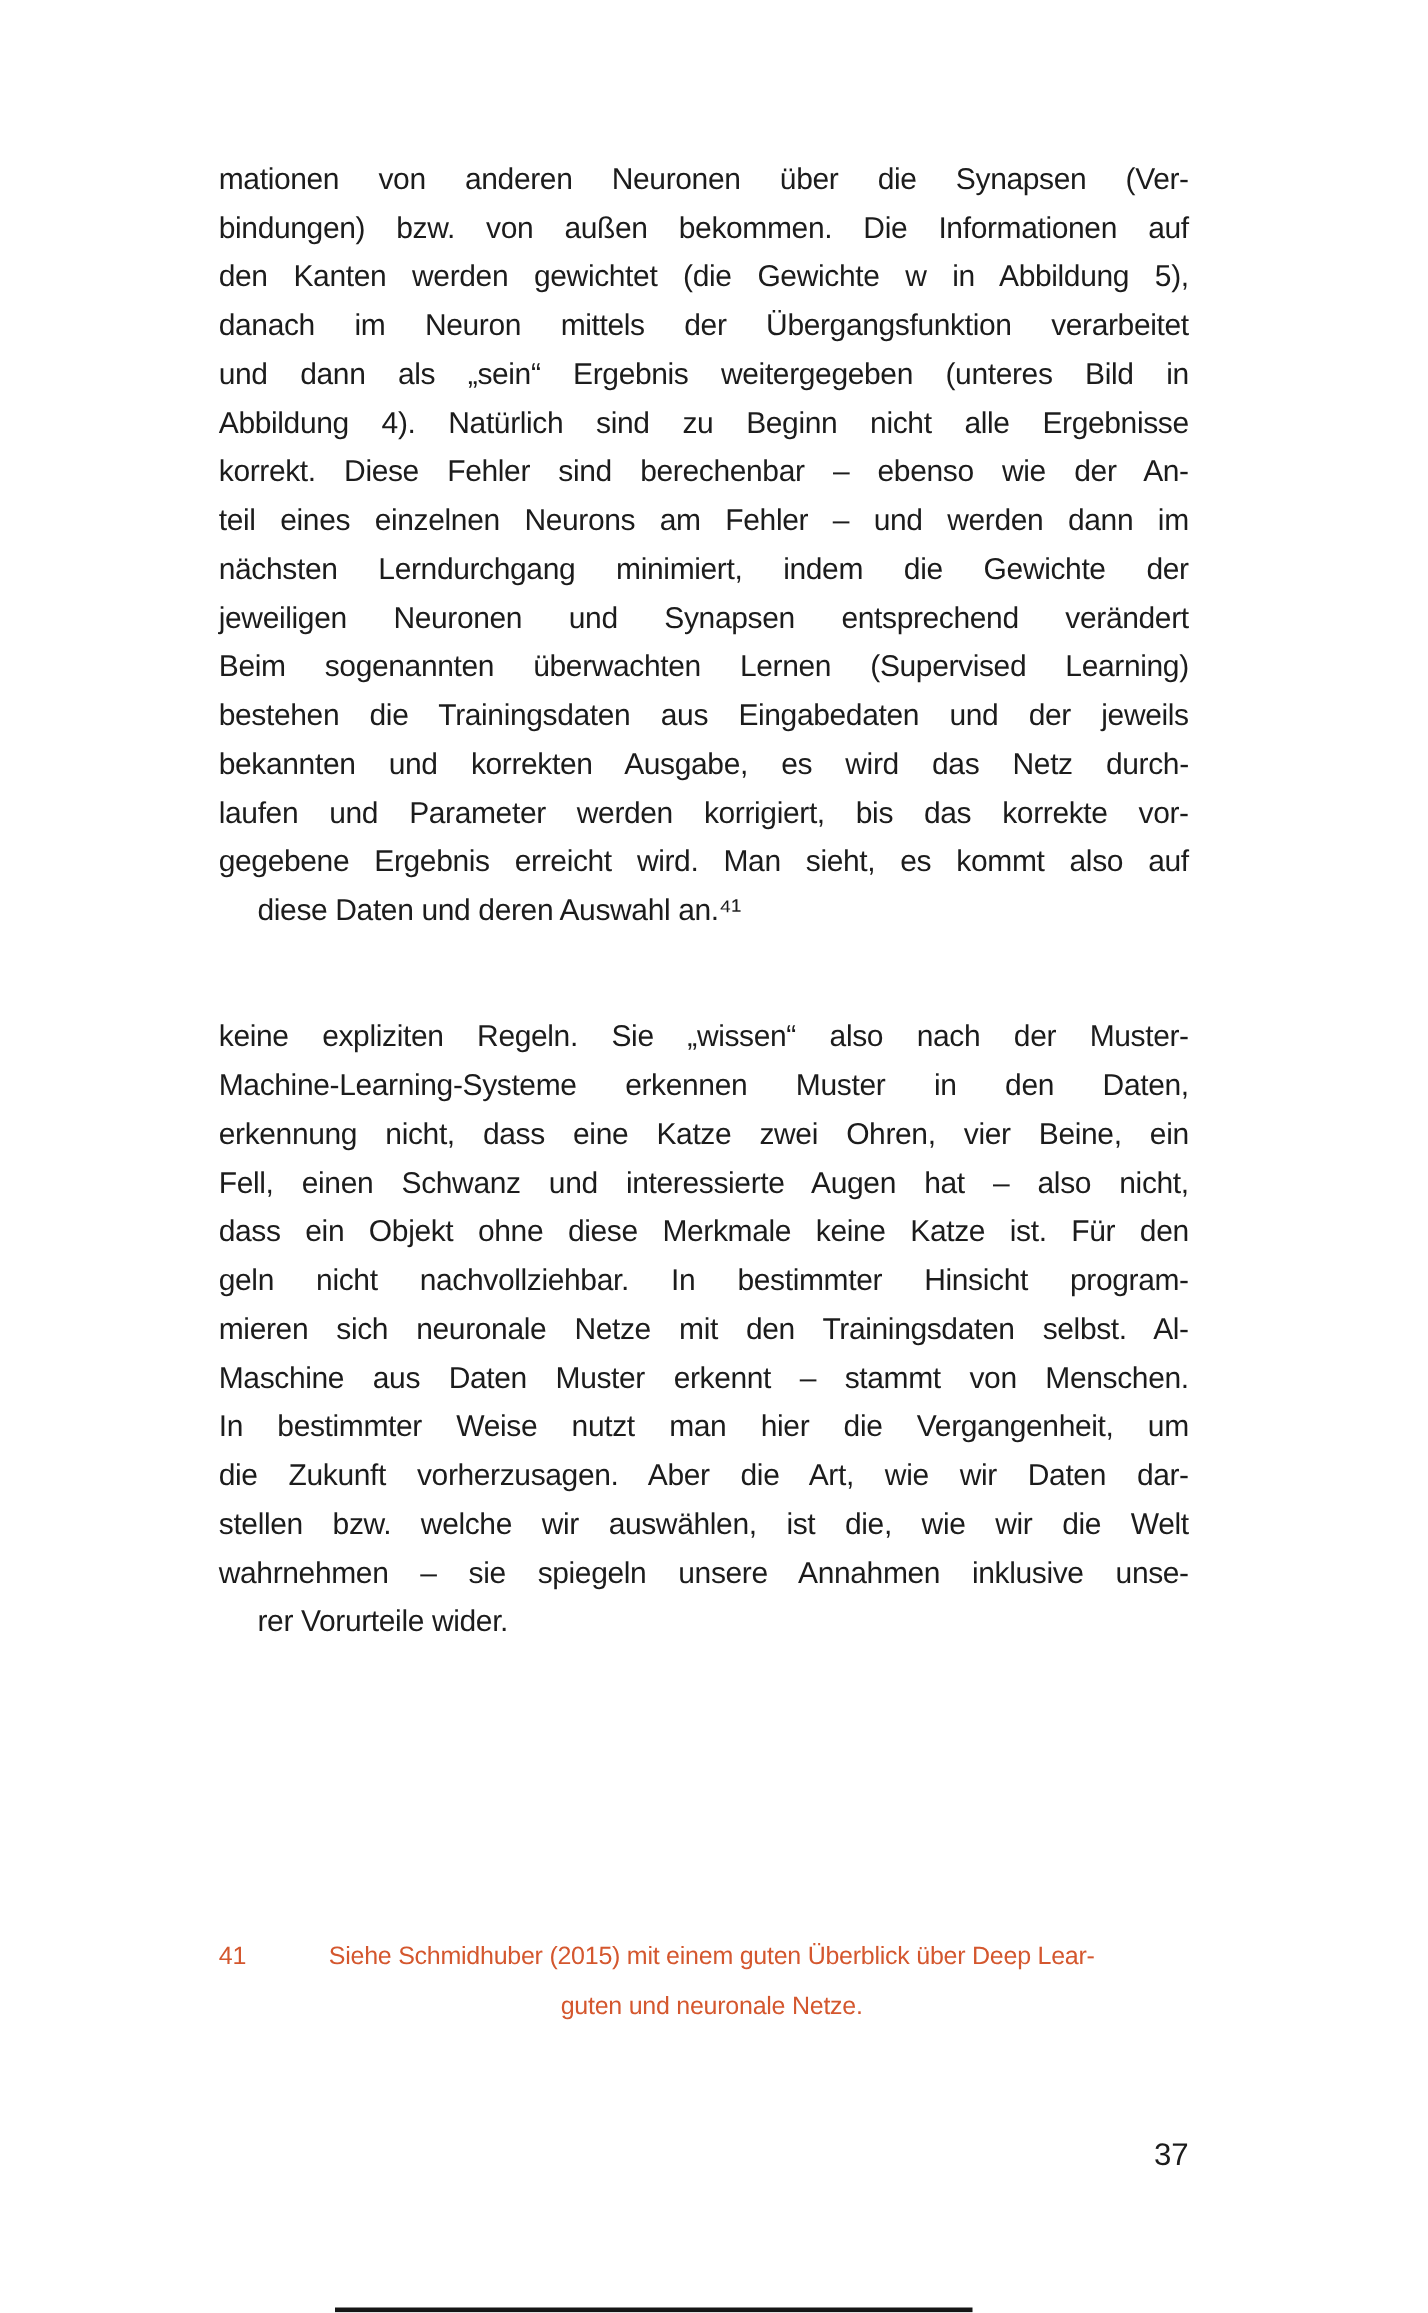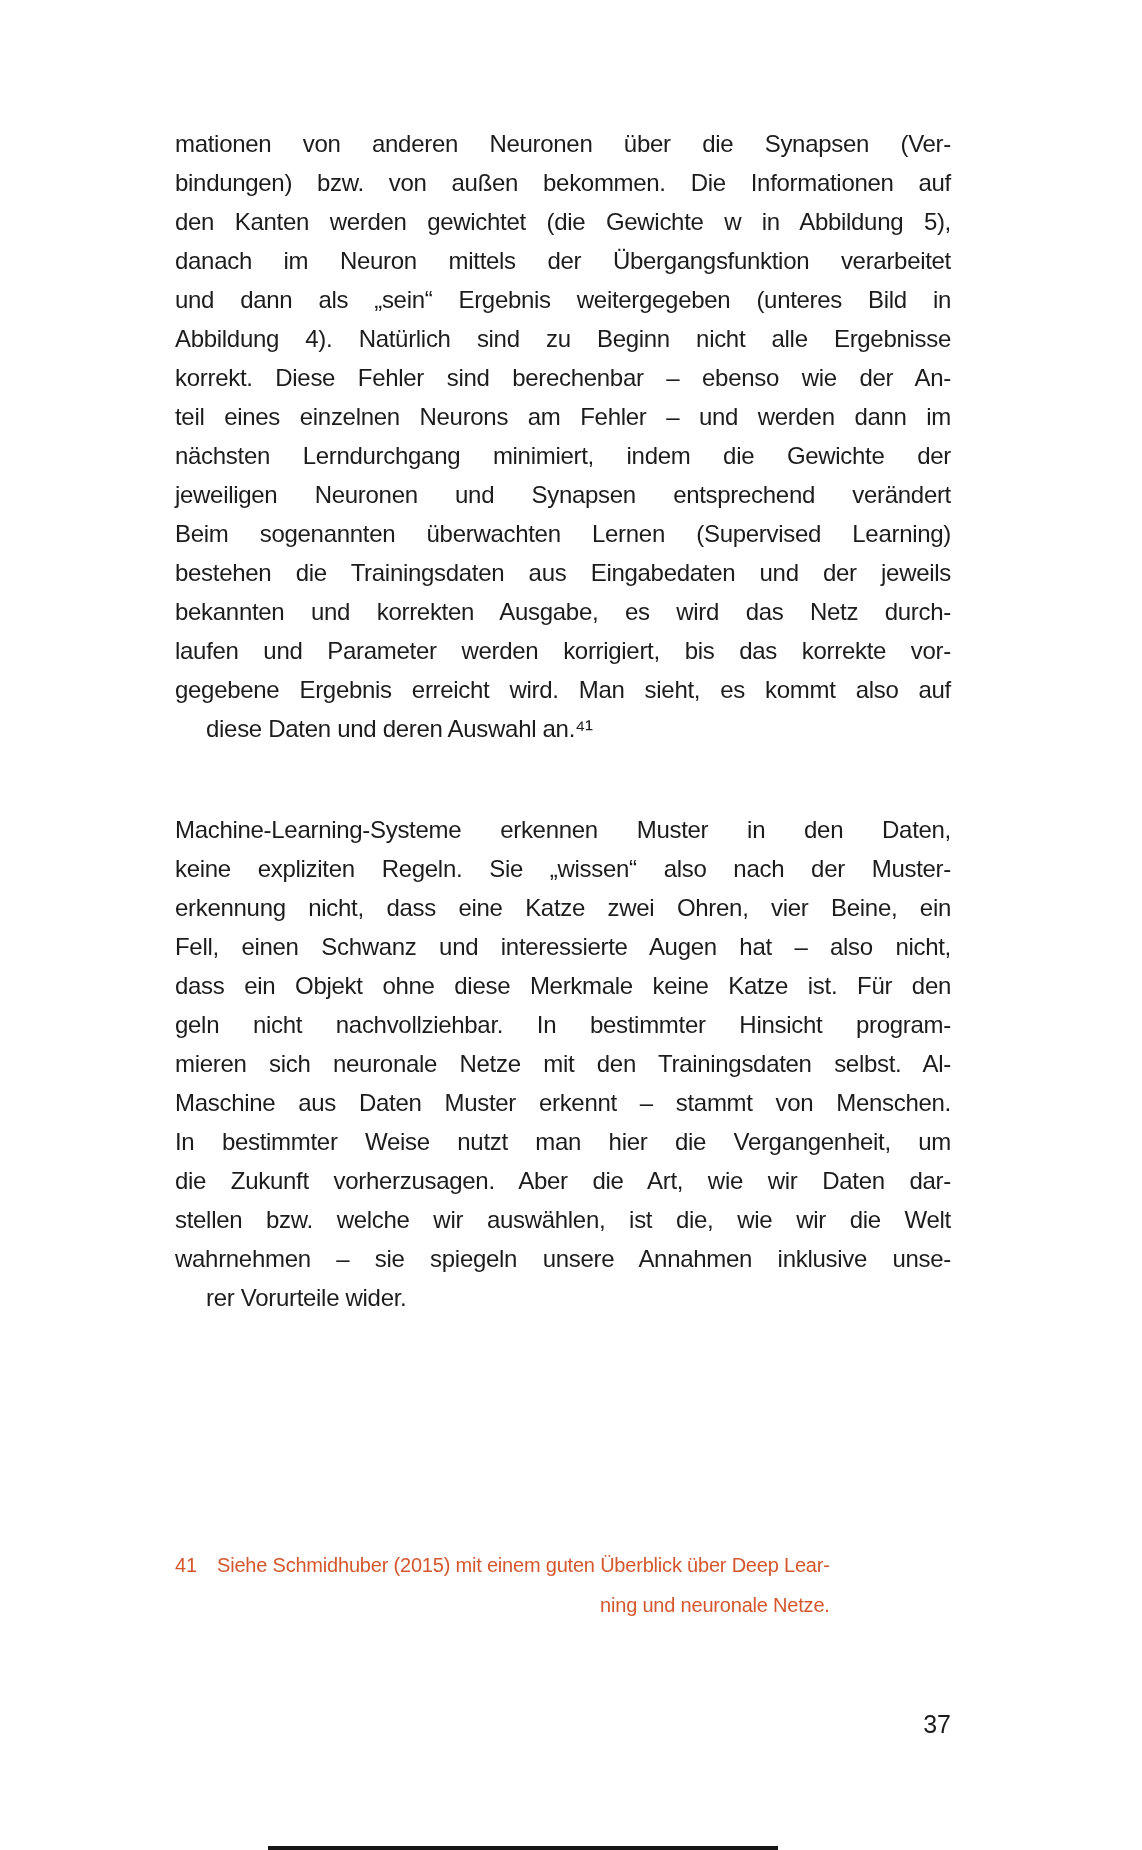--- a/index.html
+++ b/index.html
@@ -52,22 +52,23 @@
     display: flex;
   }
   .fn-marker {
     width: 42px;
     flex: 0 0 42px;
     line-height: 40px;
   }
   .fn-text .line {
     height: 40px;
     line-height: 40px;
-    text-align: right;
+    text-align: center;
     white-space: nowrap;
+    margin-left: 46px;
   }
   .page-number {
     position: absolute;
     left: 175px;
     top: 1710px;
     width: 776px;
     text-align: right;
     font-size: 25px;
     color: var(--text, #1c1c1c);
   }
@@ -98,41 +99,41 @@
         <div class="line">nächsten Lerndurchgang minimiert, indem die Gewichte der</div>
         <div class="line">jeweiligen Neuronen und Synapsen entsprechend verändert</div>
         <div class="line">Beim sogenannten überwachten Lernen (Supervised Learning)</div>
         <div class="line">bestehen die Trainingsdaten aus Eingabedaten und der jeweils</div>
         <div class="line">bekannten und korrekten Ausgabe, es wird das Netz durch-</div>
         <div class="line">laufen und Parameter werden korrigiert, bis das korrekte vor-</div>
         <div class="line">gegebene Ergebnis erreicht wird. Man sieht, es kommt also auf</div>
         <div class="line last">diese Daten und deren Auswahl an.⁴¹</div>
       </div>
     <div class="para">
+        <div class="line">keine expliziten Regeln. Sie „wissen“ also nach der Muster-</div>
         <div class="line">Machine-Learning-Systeme erkennen Muster in den Daten,</div>
-        <div class="line">keine expliziten Regeln. Sie „wissen“ also nach der Muster-</div>
         <div class="line">erkennung nicht, dass eine Katze zwei Ohren, vier Beine, ein</div>
         <div class="line">Fell, einen Schwanz und interessierte Augen hat – also nicht,</div>
         <div class="line">dass ein Objekt ohne diese Merkmale keine Katze ist. Für den</div>
         <div class="line">geln nicht nachvollziehbar. In bestimmter Hinsicht program-</div>
         <div class="line">mieren sich neuronale Netze mit den Trainingsdaten selbst. Al-</div>
         <div class="line">Maschine aus Daten Muster erkennt – stammt von Menschen.</div>
         <div class="line">In bestimmter Weise nutzt man hier die Vergangenheit, um</div>
         <div class="line">die Zukunft vorherzusagen. Aber die Art, wie wir Daten dar-</div>
         <div class="line">stellen bzw. welche wir auswählen, ist die, wie wir die Welt</div>
         <div class="line">wahrnehmen – sie spiegeln unsere Annahmen inklusive unse-</div>
         <div class="line last">rer Vorurteile wider.</div>
       </div>
   </div>
 
   <div class="footnote">
     <div class="fn-marker">41</div>
     <div class="fn-text">
         <div class="line">Siehe Schmidhuber (2015) mit einem guten Überblick über Deep Lear-</div>
-        <div class="line last">ning und neuronale Netze.</div>
+        <div class="line last">guten und neuronale Netze.</div>
       </div>
   </div>
 
   <div class="page-number">37</div>
 
   <div class="page-edge-artifact"></div>
 
 </div>
 
 </body></html>

